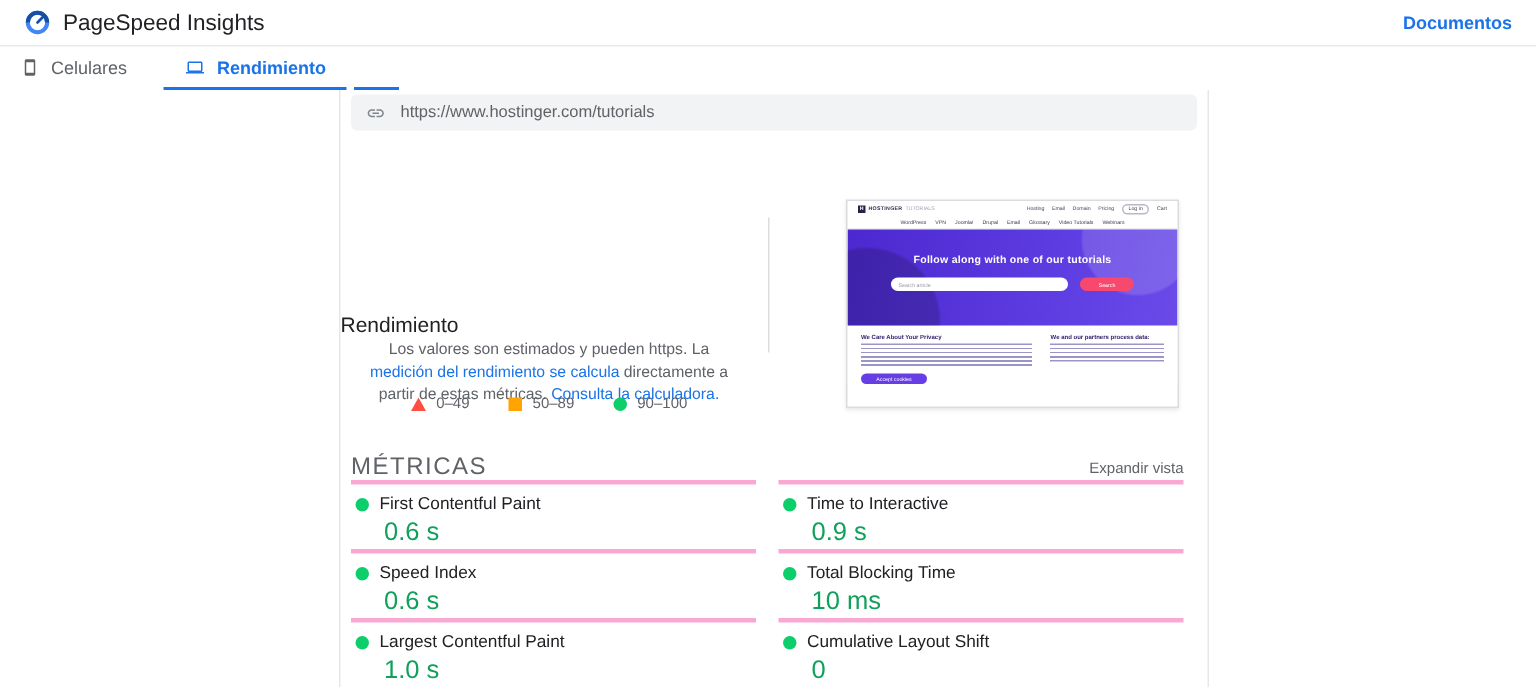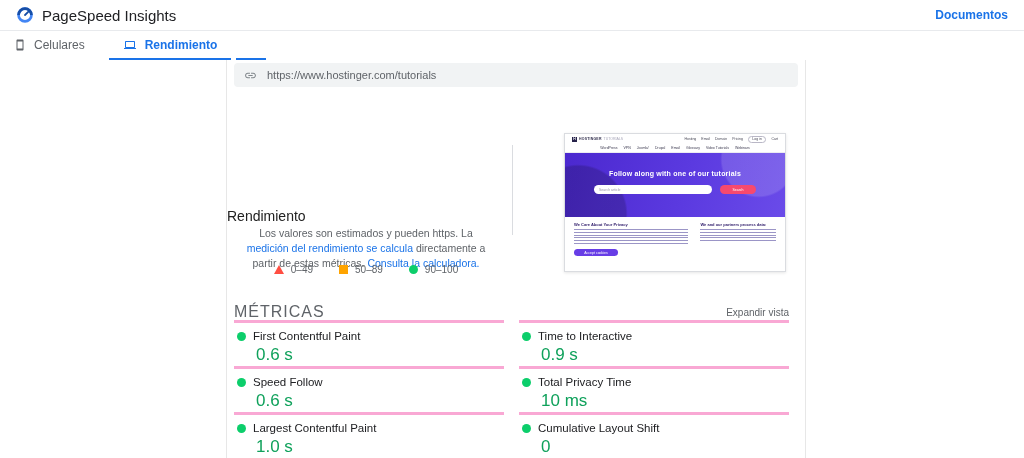--- a/index.html
+++ b/index.html
@@ -221,28 +221,28 @@
       <div class="m-cell">
         <div class="m-row">
           <span class="m-dot"></span>
           <span class="m-name">Time to Interactive</span>
         </div>
         <div class="m-value">0.9 s</div>
       </div>
       <div class="m-cell">
         <div class="m-row">
           <span class="m-dot"></span>
-          <span class="m-name">Speed Follow</span>
+          <span class="m-name">Speed Index</span>
         </div>
         <div class="m-value">0.6 s</div>
       </div>
       <div class="m-cell">
         <div class="m-row">
           <span class="m-dot"></span>
-          <span class="m-name">Total Privacy Time</span>
+          <span class="m-name">Total Blocking Time</span>
         </div>
         <div class="m-value">10 ms</div>
       </div>
       <div class="m-cell">
         <div class="m-row">
           <span class="m-dot"></span>
           <span class="m-name">Largest Contentful Paint</span>
         </div>
         <div class="m-value">1.0 s</div>
       </div>

